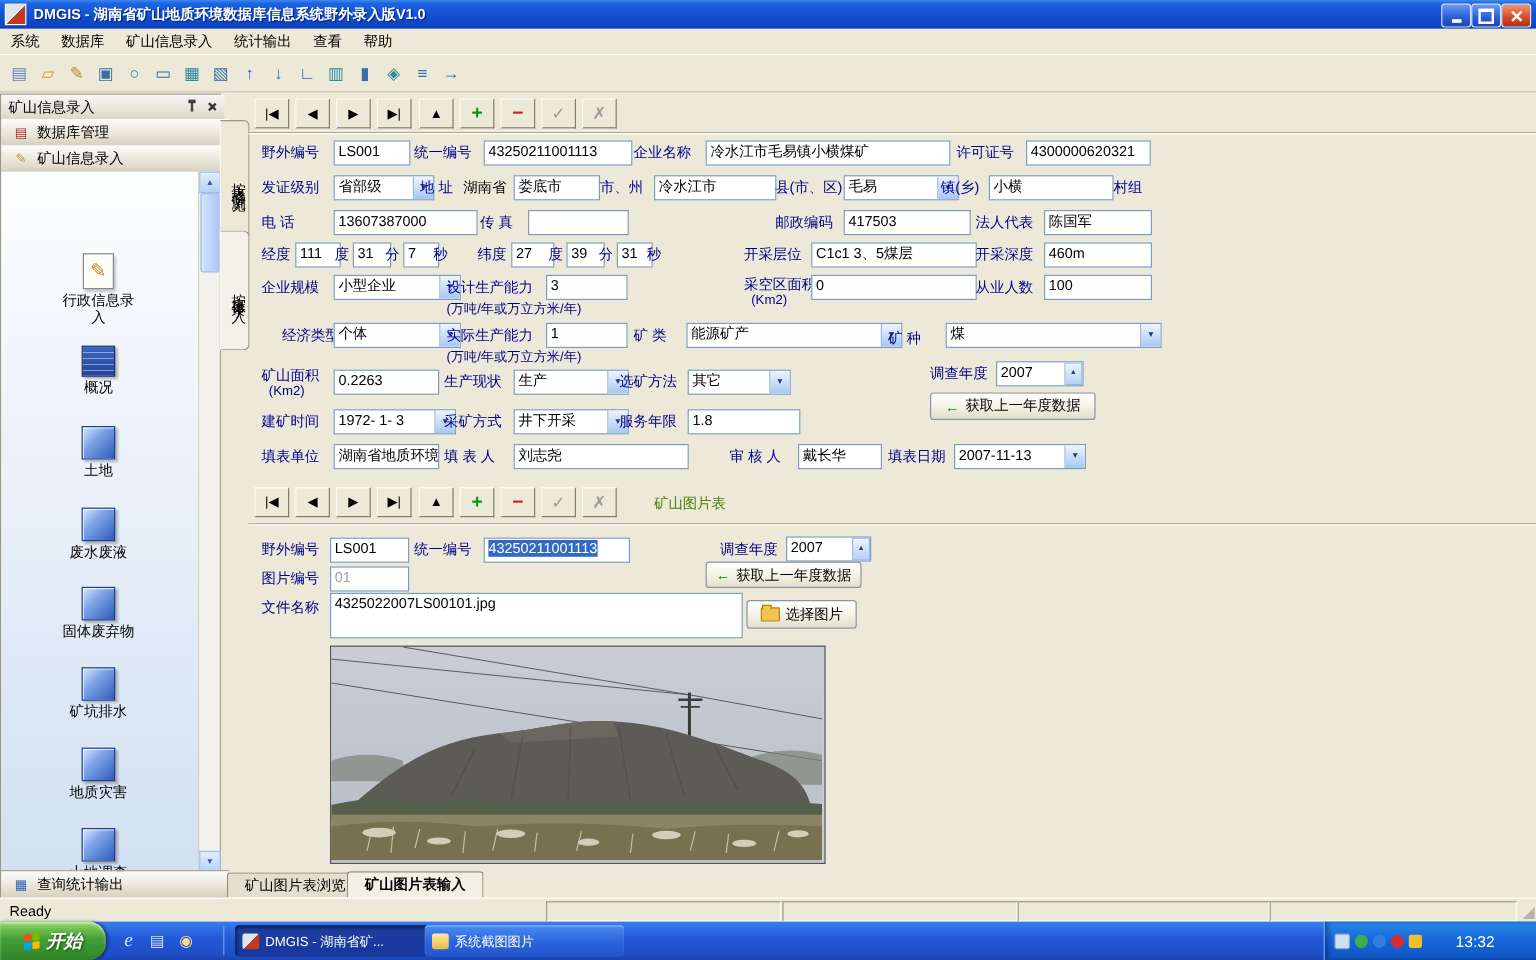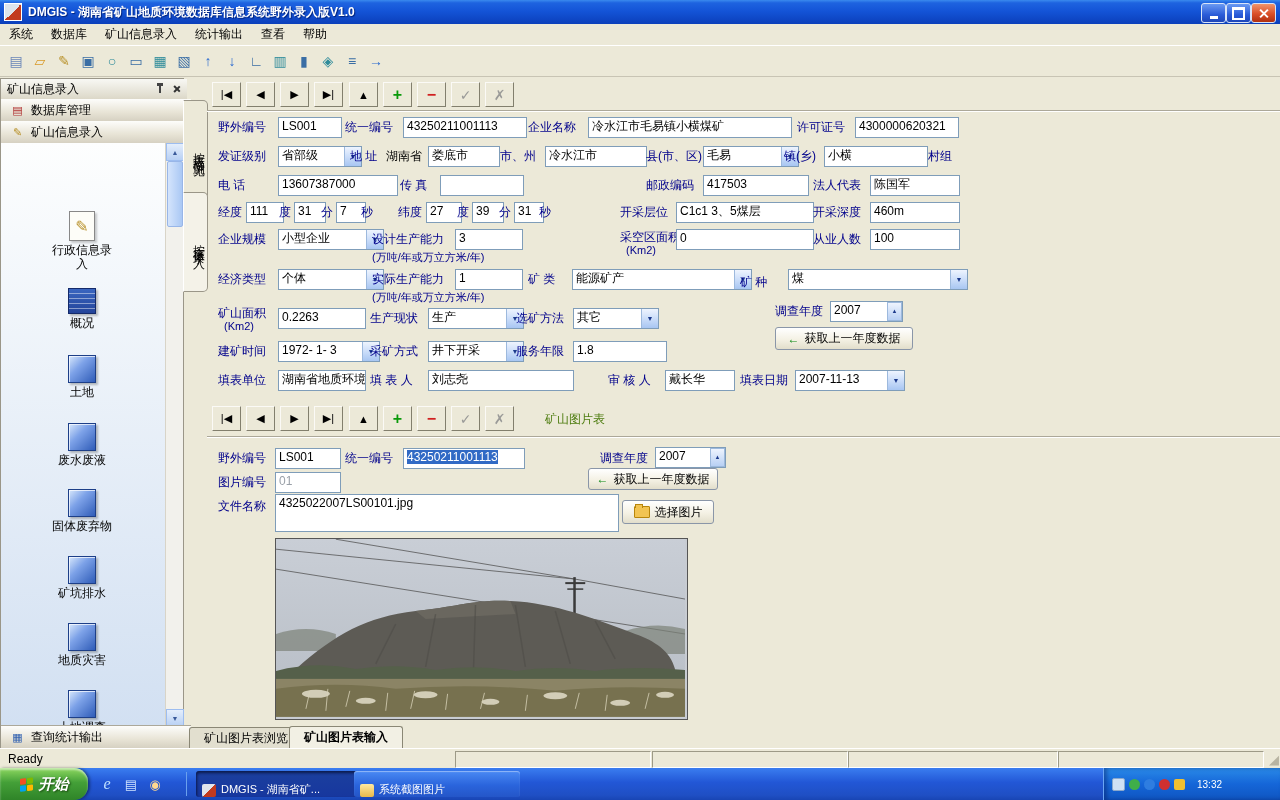--- a/index.html
+++ b/index.html
@@ -99,29 +99,29 @@
   .taskbar{position:absolute;left:0;top:768px;width:1280px;height:32px;
     background:linear-gradient(#3a7df0,#2257d6 45%,#1f4fc4 85%,#1845b4)}
   .startbtn{position:absolute;left:0;top:0;height:32px;width:88px;border-radius:0 14px 14px 0;
     background:linear-gradient(#8ed860,#44a038 45%,#2f8428);box-shadow:inset 0 2px 2px rgba(255,255,255,.5),2px 0 3px rgba(0,0,0,.4);
     display:flex;align-items:center;justify-content:center;gap:5px;color:#fff;font-weight:bold;font-style:italic;font-size:15px;
     text-shadow:1px 1px 2px #1a4a10}
   .flag{width:14px;height:13px;display:grid;grid-template-columns:6px 6px;grid-template-rows:6px 6px;gap:1px;transform:skewY(-6deg)}
   .flag i{border-radius:1px}
   .ql{width:22px;height:22px;display:flex;align-items:center;justify-content:center;color:#fff;font-size:13px}
   .task{position:absolute;top:3px;height:26px;width:154px;border-radius:3px;color:#fff;font-size:11px;
-    display:flex;align-items:flex-end;gap:5px;padding:0 6px;overflow:hidden;white-space:nowrap;
+    display:flex;align-items:center;gap:5px;padding:0 6px;overflow:hidden;white-space:nowrap;
     background:linear-gradient(#4a8af4,#2a64dc 55%,#2456c8);box-shadow:inset 0 1px 1px rgba(255,255,255,.4)}
   .task.active{background:linear-gradient(#1b3f9e,#17379e);box-shadow:inset 1px 2px 3px rgba(0,0,20,.6)}
   .ticon{width:14px;height:13px;flex:0 0 auto;border-radius:2px}
   .tray{position:absolute;right:0;top:0;height:32px;width:168px;
     background:linear-gradient(#2a8ae8,#1566d8 50%,#0f55c0);border-left:1px solid #6aa6f4;
     box-shadow:inset 3px 0 4px rgba(0,0,60,.35);display:flex;align-items:center;gap:4px;padding-left:8px}
   .tdot{width:11px;height:11px;border-radius:2px}
-  .clock{color:#fff;font-size:10px;margin-left:8px}
+  .clock{color:#fff;font-size:13px;margin-left:24px}
 </style>
 </head>
 <body>
 
 <div id="screen">
 
   <div class="titlebar">
     <div class="app-icon"></div>
     <div class="title-text">DMGIS - 湖南省矿山地质环境数据库信息系统野外录入版V1.0</div>
     <div class="cap-btn cap-min" style="right:54px">
@@ -310,21 +310,21 @@
     <span class="ar">▼</span></div>
   <div class="L" style="left:372px;top:230px">设计生产能力</div>
   <div class="F" style="left:455px;top:229px;width:60px">3</div>
   <div class="S" style="left:372px;top:250px">(万吨/年或万立方米/年)</div>
   <div class="L" style="left:620px;top:228px">采空区面积</div>
   <div class="S" style="left:626px;top:244px">(Km2)</div>
   <div class="F" style="left:676px;top:229px;width:130px">0</div>
   <div class="L" style="left:813px;top:230px">从业人数</div>
   <div class="F" style="left:870px;top:229px;width:82px">100</div>
 
-  <div class="L" style="left:218px;top:270px">经济类型</div>
+  <div class="L" style="left:235px;top:270px">经济类型</div>
   <div class="F DD" style="left:278px;top:269px;width:84px">
     <span>个体</span>
     <span class="ar">▼</span></div>
   <div class="L" style="left:372px;top:270px">实际生产能力</div>
   <div class="F" style="left:455px;top:269px;width:60px">1</div>
   <div class="S" style="left:372px;top:290px">(万吨/年或万立方米/年)</div>
   <div class="L" style="left:528px;top:270px">矿    类</div>
   <div class="F DD" style="left:572px;top:269px;width:158px">
     <span>能源矿产</span>
     <span class="ar">▼</span></div>

